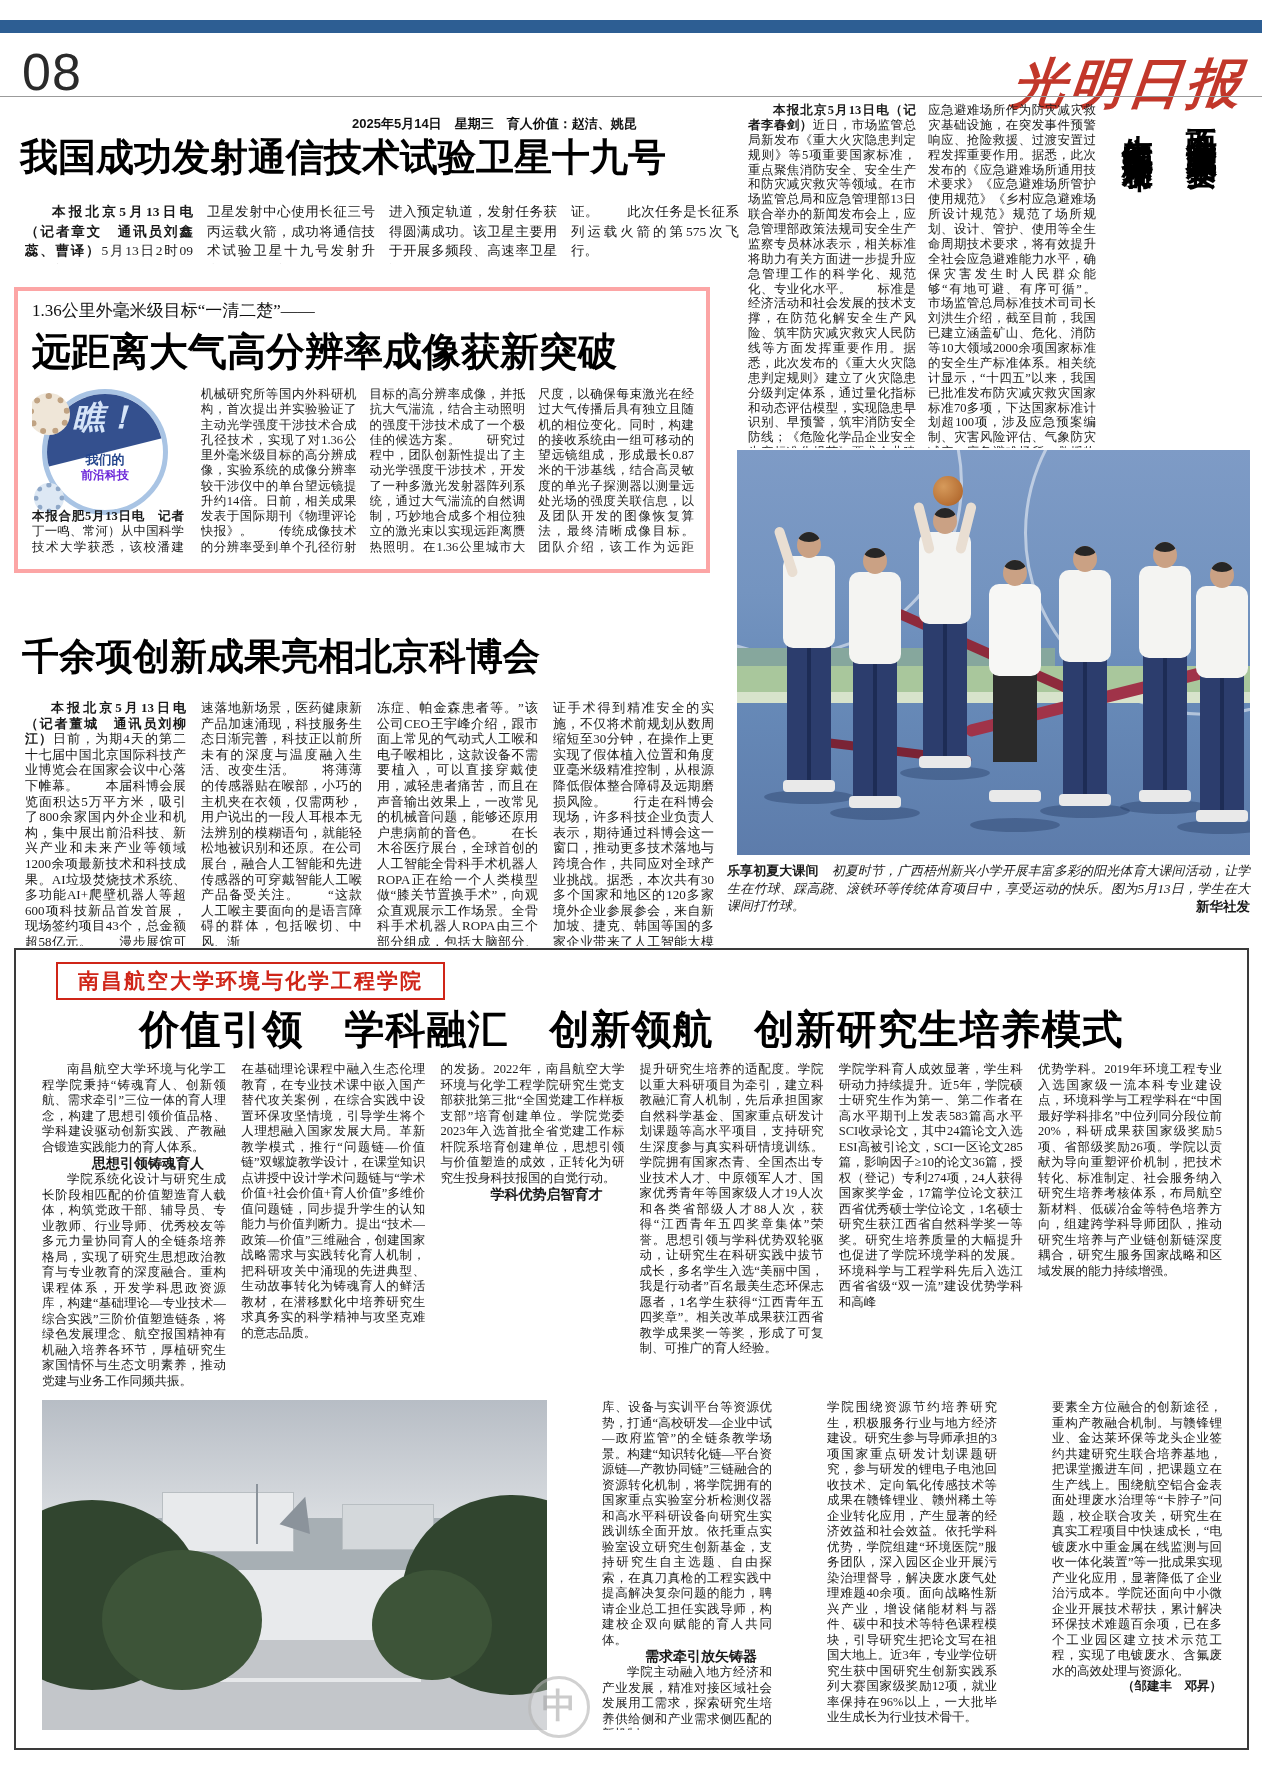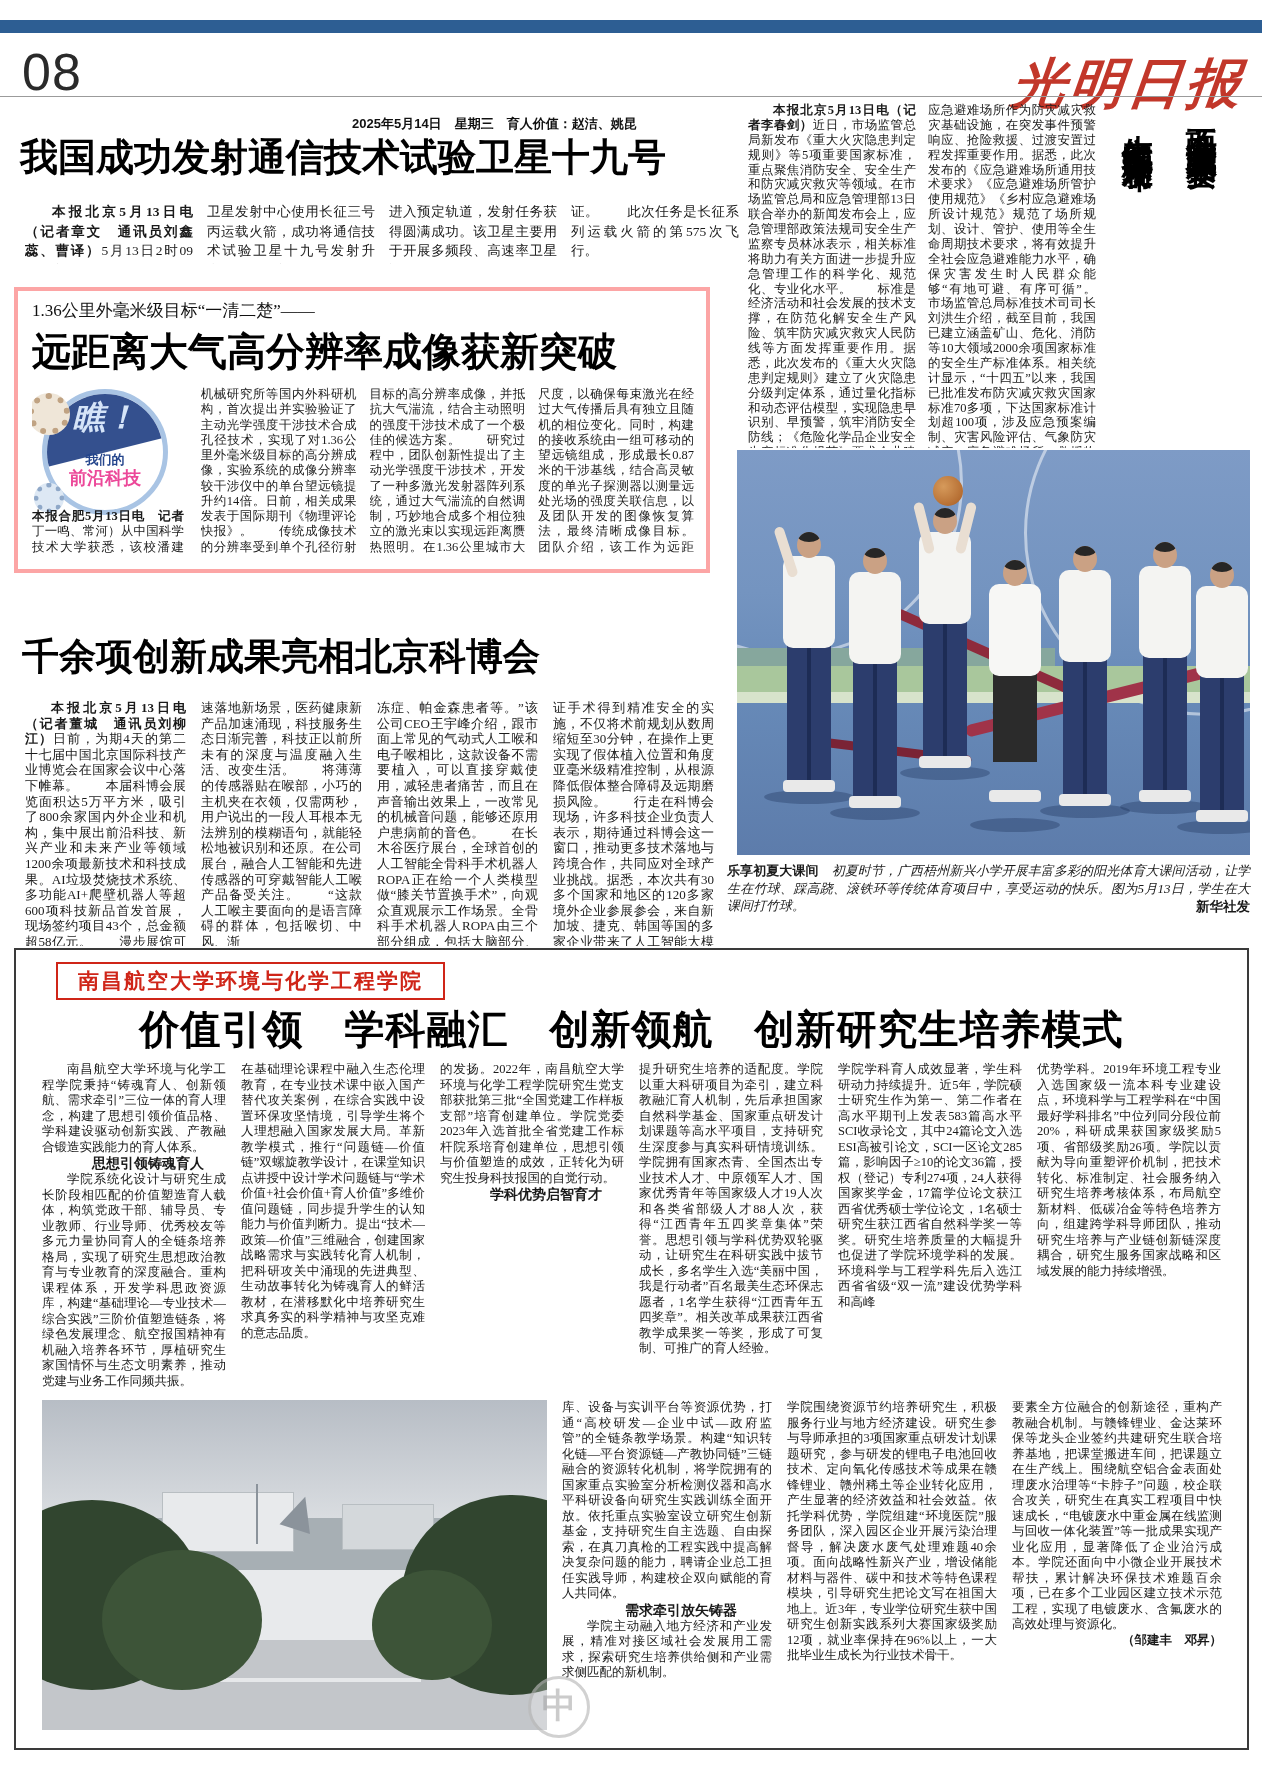--- a/index.html
+++ b/index.html
@@ -36,22 +36,22 @@
   .img-body .ncol{width:156px;}
   .badgecol{width:152px;position:relative;}
   .badge{position:absolute;left:10px;top:2px;width:116px;height:116px;border-radius:50%;
          background:#fff;border:5px solid #a9c4e4;overflow:hidden;}
   .badge .wedge{position:absolute;left:-22px;top:-30px;width:170px;height:86px;
                 background:#34508e;transform:rotate(-14deg);}
   .badge .ex{position:absolute;left:0;top:4px;width:100%;text-align:center;color:#d5e4f8;
              font-size:32px;font-weight:900;font-style:italic;font-family:"Liberation Sans",sans-serif;}
   .badge .l1{position:absolute;left:0;top:58px;width:100%;text-align:center;color:#24458c;
              font-size:13px;font-weight:bold;}
-  .badge .l2{position:absolute;left:0;top:74px;width:100%;text-align:center;color:#ec4899;
-             font-size:18px;font-weight:900;}
+  .badge .l2{position:absolute;left:0;top:74px;width:100%;text-align:center;color:#6d28d9;
+             font-size:12px;font-weight:900;}
   .gear1{position:absolute;left:-4px;top:6px;width:30px;height:30px;border-radius:50%;
          border:6px dotted #c0a383;background:#efe6d8;}
   .gear2{position:absolute;left:2px;top:96px;width:20px;height:20px;border-radius:50%;
          border:5px dotted #8fa8c8;background:#dde8f4;}
   .img-byline{position:absolute;left:0;top:122px;width:152px;font-size:12.5px;line-height:1.22;
               text-align:justify;}
   
   .expo-head{left:22px;top:632px;font-size:37px;white-space:nowrap;}
   .expo-body{left:25px;top:700px;width:690px;height:246px;gap:15px;font-size:13px;line-height:1.2;}
   .expo-body .ncol{width:161px;}
@@ -86,24 +86,24 @@
         background:radial-gradient(circle at 35% 35%,#d69a5b,#a85c22);}
   .caption{left:727px;top:862px;width:523px;font-size:13px;line-height:1.35;text-align:justify;}
   .caption .cap-lead{font-weight:900;font-style:normal;}
   .caption .cap-text{font-style:italic;}
   .credit{left:727px;top:898px;width:523px;text-align:right;font-size:13.5px;font-weight:900;}
   
   .adv{left:14px;top:948px;width:1231px;height:798px;border:2px solid #3a3a3a;background:#fff;}
   .orgbox{left:40px;top:12px;border:2px solid #cf2518;color:#cf2518;font-size:21px;font-weight:900;
           padding:3px 20px;letter-spacing:2px;}
   .adv-head{left:0;top:52px;width:100%;text-align:center;font-size:40px;letter-spacing:1px;}
-  .adv-upper{left:26px;top:112px;width:1180px;height:326px;gap:15px;font-size:12.5px;line-height:1.24;}
+  .adv-upper{left:26px;top:112px;width:1180px;height:326px;gap:15px;font-size:12.5px;line-height:1.24;justify-content:space-between;}
   .adv-upper .ncol{width:184px;}
   .adv-lower{left:26px;top:450px;width:1180px;height:330px;gap:15px;font-size:12.5px;line-height:1.24;}
-  .adv-lower .ncol{width:216px;}
+  .adv-lower .ncol{width:216px;margin-left:40px;}
   .subhead{text-align:center;font-weight:900;font-size:14px;margin:5px 0;text-indent:0;}
   .adv-credit{display:block;text-align:right;font-weight:bold;}
   
   .photo2{position:relative;width:505px;height:330px;overflow:hidden;flex:none;
           background:linear-gradient(#b7bdc5 0%,#dfe2e5 42%,#e8eaec 50%);}
   .p2-far{position:absolute;left:0;top:118px;width:100%;height:52px;background:#a7afb4;}
   .p2-bldg{position:absolute;background:#e8eaec;border:1px solid #b8bec2;}
   .p2-tree{position:absolute;border-radius:50%;background:#31452f;}
   .p2-road{position:absolute;left:0;top:240px;width:100%;height:90px;background:#c3c6ca;}
   .p2-lane{position:absolute;top:278px;left:30%;width:45%;height:4px;background:#e6e8ea;}

